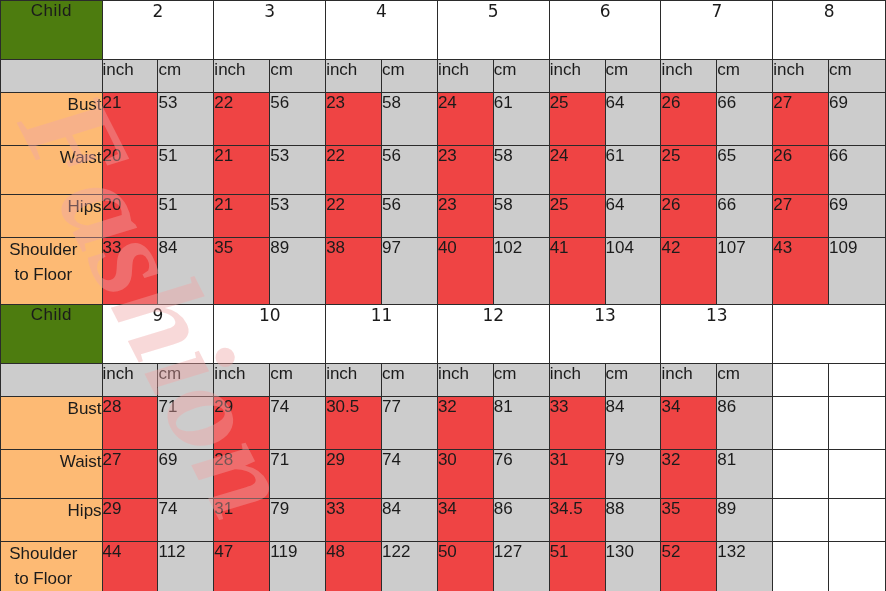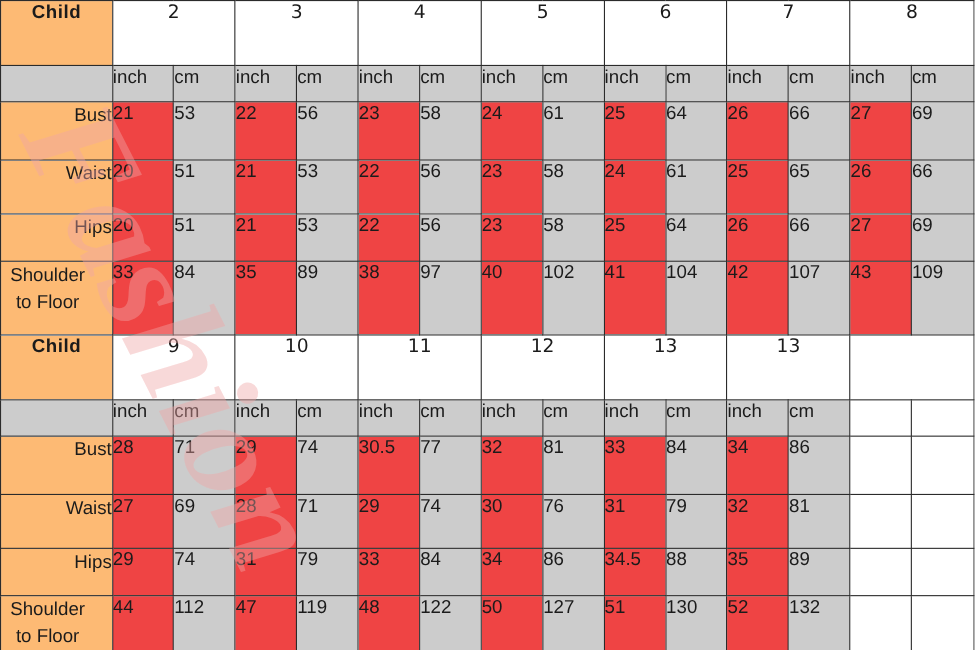--- a/index.html
+++ b/index.html
@@ -64,25 +64,25 @@
     margin: 0;
     font-size: 17px;
     color: #1b1b1b;
     background-clip: padding-box;
     vertical-align: top;
     overflow: hidden;
   }
 
   
   td.brand {
-    background-color: #fdba74;
+    background-color: #4d7c0f;
     text-align: center;
     vertical-align: middle;
     font-size: 30px;
-    font-weight: bold;
+    font-weight: normal;
     color: #4a4a4a;
     letter-spacing: 0.5px;
   }
 
   
   td.size-head {
     background-color: #ffffff;
     text-align: center;
     vertical-align: middle;
     font-size: 24px;

